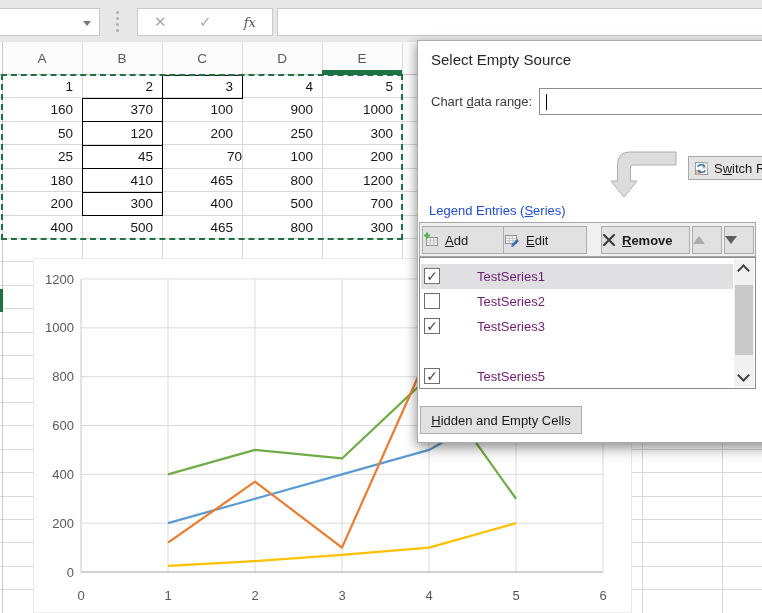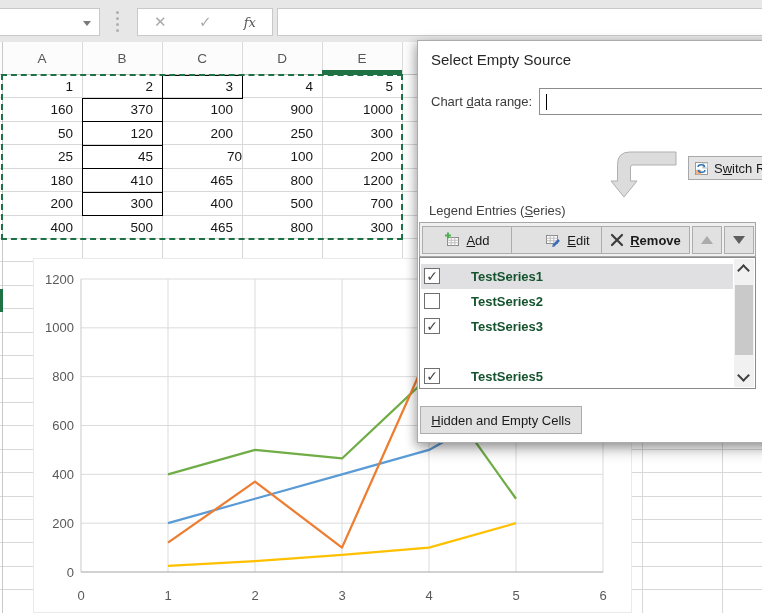--- a/index.html
+++ b/index.html
@@ -55,35 +55,35 @@
   .dlg-title{position:absolute;left:13px;top:10px;font-size:15px;color:#262626;}
   .rangelabel{position:absolute;left:13px;top:53px;font-size:13px;color:#3b3b3b;}
   .rangelabel u,.accel u{text-decoration:underline;}
   .rangeinput{position:absolute;left:121px;top:47px;width:257px;height:27px;background:#fff;
      border:1px solid #8C8C8C;display:flex;align-items:center;padding-left:5px;font-size:13px;color:#000;white-space:nowrap;}
   .rangeinput .sel{background:#C8C8C8;padding:2px 0 3px 1px;}
   .caret{display:inline-block;width:1px;height:16px;background:#000;margin-left:1px;}
   .switchbtn{position:absolute;left:270px;top:115px;width:150px;height:24px;background:#E4E4E4;
      border:1px solid #A8A8A8;display:flex;align-items:center;gap:5px;padding-left:5px;font-size:13px;color:#1a1a1a;
      white-space:nowrap;overflow:hidden;}
-  .legendlabel{position:absolute;left:11px;top:162px;font-size:13px;color:#404040;}
+  .legendlabel{position:absolute;left:11px;top:162px;font-size:13px;color:#1d4ed8;}
   .toolbar{position:absolute;left:1px;top:181px;width:337px;height:35px;background:#F0F0F0;border:1px solid #A6A6A6;}
   .tbtn{position:absolute;top:3px;height:28px;background:#E1E1E1;border:1px solid #ADADAD;
-     display:flex;align-items:center;justify-content:center;gap:6px;font-size:13px;color:#1a1a1a;}
+     display:flex;align-items:center;gap:6px;font-size:13px;color:#1a1a1a;}
   .tbtn svg{flex:0 0 auto;}
   .tri-up{width:0;height:0;border-left:6px solid transparent;border-right:6px solid transparent;
      border-bottom:8px solid #ABABAB;}
   .tri-down{width:0;height:0;border-left:6px solid transparent;border-right:6px solid transparent;
      border-top:8px solid #5E5E5E;}
   .listbox{position:absolute;left:1px;top:216px;width:337px;height:132px;background:#fff;border:1px solid #8A8A8A;}
   .srow{position:absolute;left:1px;width:312px;height:25px;}
   .srow.sel{background:#E0E0E3;}
   .srow .cb{position:absolute;left:3px;top:4px;width:16px;height:16px;background:#fff;border:1px solid #6F6F6F;
      text-align:center;line-height:14px;font-size:14px;color:#444;}
-  .srow .nm{position:absolute;left:50px;top:0;line-height:25px;font-size:13px;color:#14532d;font-weight:bold;}
+  .srow .nm{position:absolute;left:56px;top:0;line-height:25px;font-size:13px;color:#701a75;}
   .sbar{position:absolute;right:1px;top:1px;width:20px;height:128px;background:#F1F1F1;}
   .sbar .thumb{position:absolute;left:1px;top:26px;width:18px;height:70px;background:#C9C9C9;}
   .chev{position:absolute;left:5px;width:9px;height:9px;border-left:2px solid #3f3f3f;border-top:2px solid #3f3f3f;}
   .chev.up{top:7px;transform:rotate(45deg);}
   .chev.down{top:112px;transform:rotate(225deg);}
   .hiddenbtn{position:absolute;left:2px;top:365px;width:162px;height:28px;background:#E1E1E1;border:1px solid #ADADAD;
      display:flex;align-items:center;justify-content:center;font-size:13px;color:#1a1a1a;}
 </style>
 </head>
 <body>
@@ -233,21 +233,21 @@
 
     <div class="toolbar">
       <div class="tbtn" style="left:2px;width:90px;">
         <svg width="16" height="16" viewBox="0 0 16 16">
           <rect x="3.5" y="5.5" width="11" height="8" fill="#fff" stroke="#8a8a8a"></rect>
           <path d="M3.5,8.2 h11 M3.5,10.8 h11 M7.2,5.5 v8 M10.8,5.5 v8" stroke="#BDBDBD" stroke-width="1"></path>
           <path d="M1,3.5 h6 M4,0.5 v6" stroke="#4CAF50" stroke-width="2"></path>
         </svg>
         <span class="accel"><u>A</u>dd</span>
       </div>
-      <div class="tbtn" style="left:91px;width:96px;padding-left:17px;">
+      <div class="tbtn" style="left:83px;width:84px;">
         <svg width="16" height="16" viewBox="0 0 16 16">
           <rect x="1.5" y="3.5" width="11" height="8" fill="#fff" stroke="#8a8a8a"></rect>
           <path d="M1.5,6.2 h11 M1.5,8.8 h11 M5.2,3.5 v8 M8.8,3.5 v8" stroke="#BDBDBD" stroke-width="1"></path>
           <path d="M8.5,13.5 L14,8" stroke="#3B6CB5" stroke-width="2.6"></path>
           <path d="M7.2,15 l0.6,-2.4 l1.8,1.8 z" fill="#3B6CB5"></path>
         </svg>
         <span class="accel"><u>E</u>dit</span>
       </div>
       <div class="tbtn" style="left:181px;width:89px;font-weight:bold;">
         <svg width="14" height="14" viewBox="0 0 14 14">

